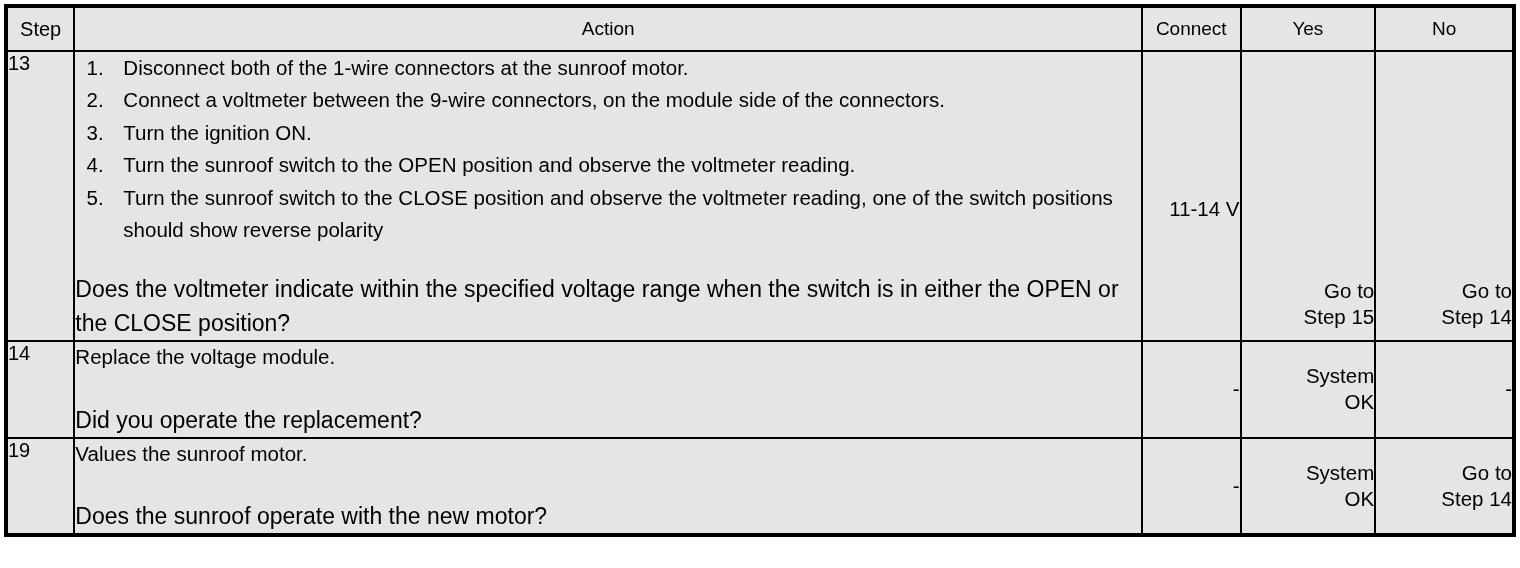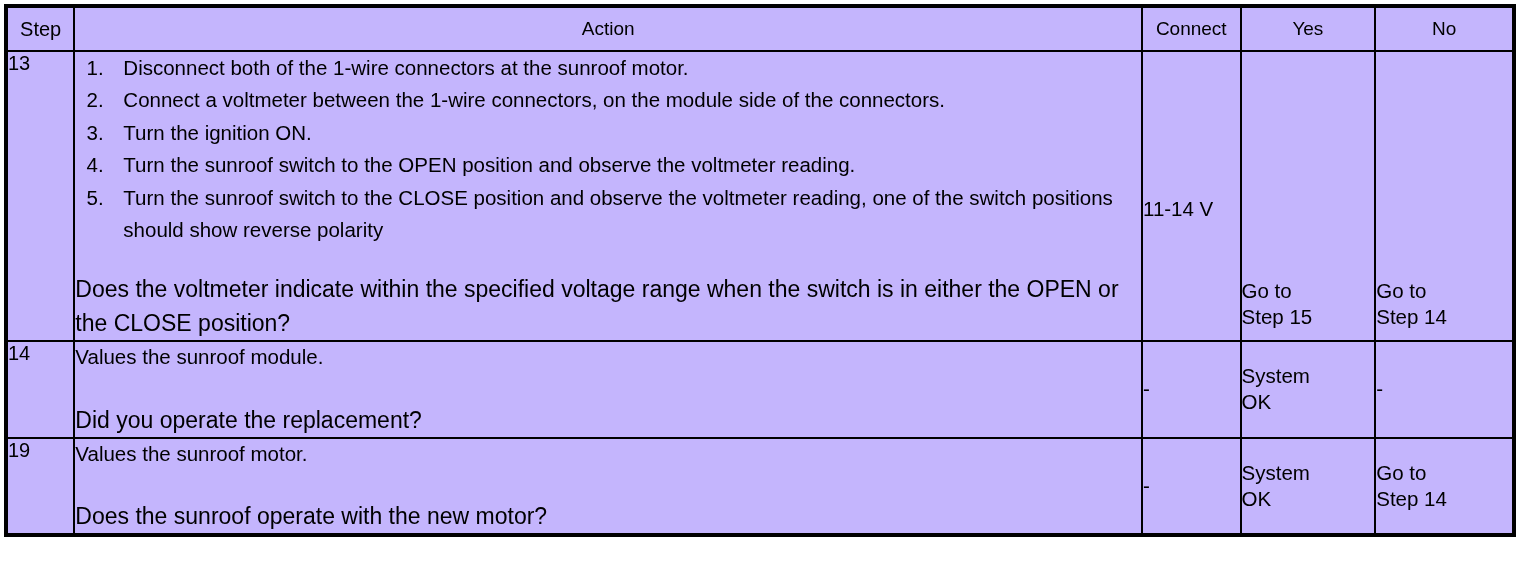--- a/index.html
+++ b/index.html
@@ -25,21 +25,21 @@
     width: 1512px;
     margin: 4px 0 0 4px;
     border: 4px solid #000;
     background: #fff;
   }
   table.diag td, table.diag th {
     border: 2px solid #000;
     padding: 0;
     vertical-align: top;
     font-weight: normal;
-    background: #c4b5fd;
+    background: #e5e5e5;
   }
   
   col.c-step   { width: 68px;  }
   col.c-action { width: 1062px;}
   col.c-values { width: 98px;  }
   col.c-yes    { width: 134px; }
   col.c-no     { width: 138px; }
 
   
   thead th {
@@ -58,21 +58,21 @@
     text-align: left;
     vertical-align: middle;
     font-size: 20px;
   }
   td.action-cell {
     padding: 10px 10px 10px 10px;
     font-size: 20.5px;
     line-height: 1.58;
   }
   td.val-cell, td.yes-cell, td.no-cell {
-    text-align: left;
+    text-align: right;
     font-size: 20.5px;
     line-height: 1.28;
   }
 
   
   .r13 td.val-cell   { vertical-align: top; padding-top: 144px; }
   .r13 td.yes-cell,
   .r13 td.no-cell    { vertical-align: bottom; padding-bottom: 10px; }
 
   
@@ -133,42 +133,42 @@
       </tr>
     </thead>
 
     <tbody>
 
       <tr class="r13">
         <td class="step-cell">13</td>
         <td class="action-cell">
           <ol class="steps">
             <li>Disconnect both of the 1-wire connectors at the sunroof motor.</li>
-            <li>Connect a voltmeter between the 1-wire connectors, on the module side of the connectors.</li>
+            <li>Connect a voltmeter between the 9-wire connectors, on the module side of the connectors.</li>
             <li>Turn the ignition ON.</li>
             <li>Turn the sunroof switch to the OPEN position and observe the voltmeter reading.</li>
             <li>Turn the sunroof switch to the CLOSE position and observe the voltmeter reading, one of the switch positions should show reverse polarity</li>
           </ol>
           <p class="q spaced-top">Does the voltmeter indicate within the specified voltage range when the switch is in either the OPEN or the CLOSE position?</p>
         </td>
         <td class="val-cell">11-14 V</td>
         <td class="yes-cell twoline">
           <span>Go to</span>
           <span>Step 15</span>
         </td>
         <td class="no-cell twoline">
           <span>Go to</span>
           <span>Step 14</span>
         </td>
       </tr>
 
       <tr class="r14">
         <td class="step-cell">14</td>
         <td class="action-cell">
-          <p class="lead">Values the sunroof module.</p>
+          <p class="lead">Replace the voltage module.</p>
           <div class="gap-sm"></div>
           <p class="q">Did you operate the replacement?</p>
         </td>
         <td class="val-cell">-</td>
         <td class="yes-cell twoline">
           <span>System</span>
           <span>OK</span>
         </td>
         <td class="no-cell">-</td>
       </tr>

